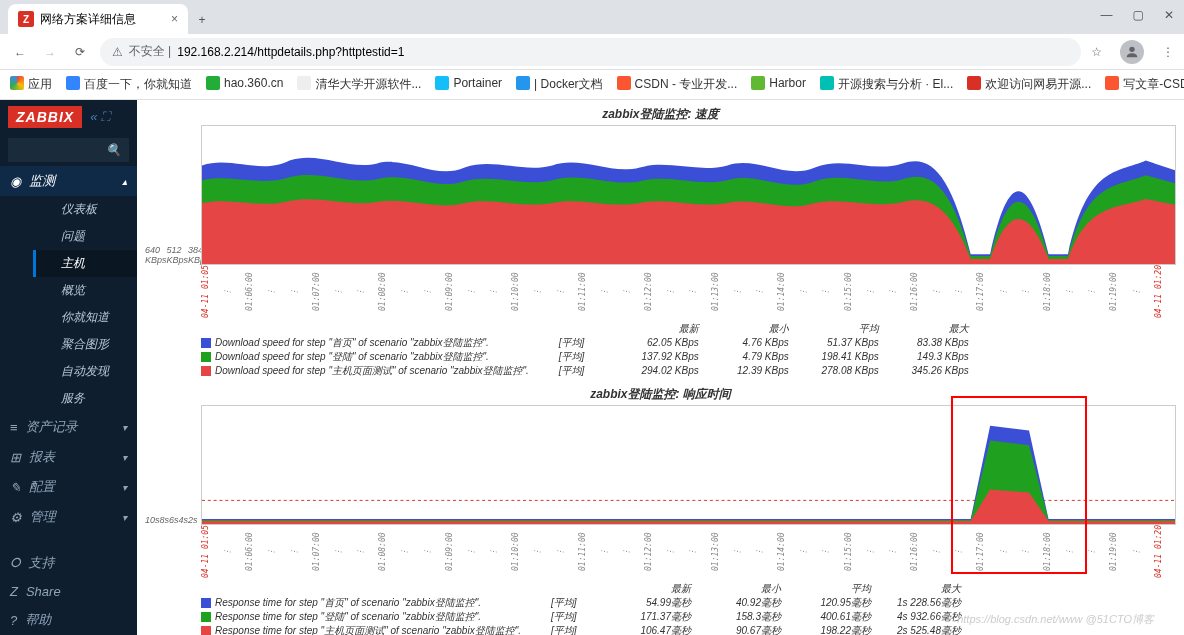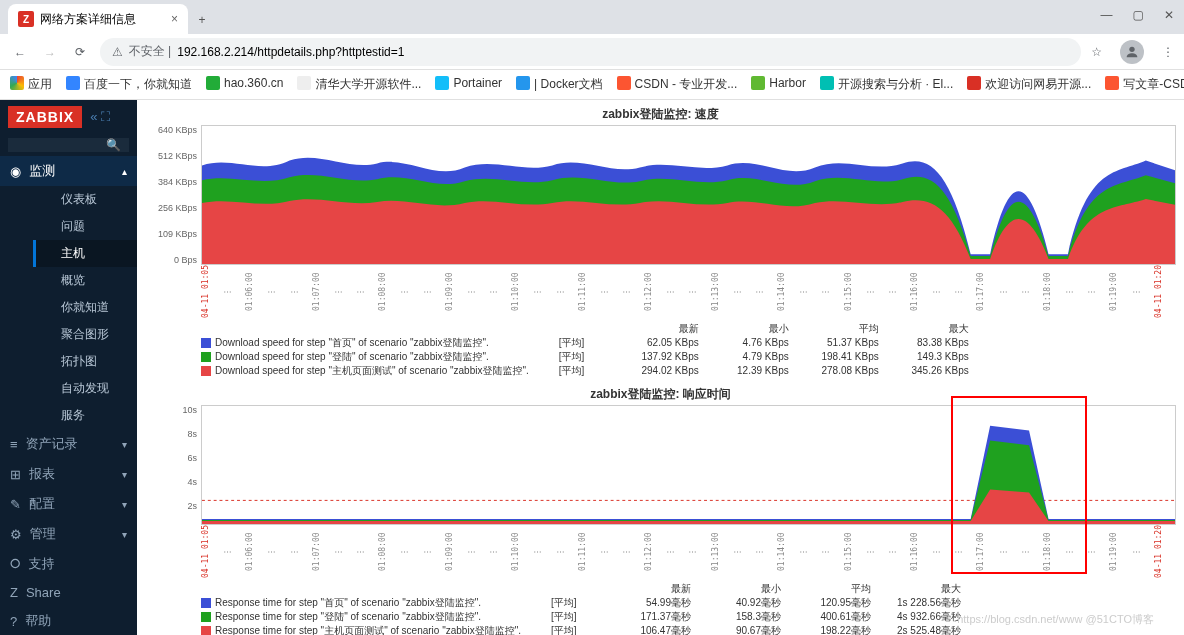--- a/index.html
+++ b/index.html
@@ -14,37 +14,37 @@
 .urlbar { height:36px; background:#fff; display:flex; align-items:center; padding:0 10px; gap:10px; border-bottom:1px solid #e0e0e0; }
 .urlbar .navbtn { color:#5f6368; width:20px; text-align:center; }
 .urlbar .addr { flex:1; background:#f1f3f4; border-radius:14px; height:28px; display:flex; align-items:center; padding:0 12px; gap:6px; color:#5f6368; }
 .urlbar .right { display:flex; align-items:center; gap:18px; }
 .avatar-ic { width:24px; height:24px; background:#bdc1c6; border-radius:50%; display:flex; align-items:center; justify-content:center; }
 .bmbar { height:30px; background:#fff; display:flex; align-items:center; padding:0 10px; gap:14px; border-bottom:1px solid #e0e0e0; }
 .bm { display:flex; align-items:flex-start; gap:4px; color:#333; white-space:nowrap; }
 .bm .ic { width:14px; height:14px; border-radius:2px; display:inline-block; }
 
 
-.app { display:flex; height:535px; }
+.app { display:flex; height:535px;font-style:italic; }
 .sidebar { width:137px; background:#0e1e2f; color:#fff; display:flex; flex-direction:column; overflow:hidden; }
 .logo-row { display:flex; align-items:center; padding:6px 8px; gap:8px; }
 .logo { background:#d93025; color:#fff; font-weight:bold; padding:3px 8px; font-size:14px; letter-spacing:1px; }
 .collapse { color:#4a7eb0; font-size:13px; }
 .search { margin:4px 8px; background:#1a2b3c; height:24px; display:flex; align-items:center; justify-content:flex-end; padding-right:8px; color:#8aa0b5; }
 .nav-section { padding:6px 10px; display:flex; align-items:center; gap:8px; color:#fff; background:#0e2a47; font-size:13px; }
 .nav-section.plain { background:transparent; color:#90a4b8; }
 .chev { margin-left:auto; font-size:10px; }
 .nav-item { padding:5px 10px 5px 28px; color:#b8c7d6; font-size:12px;margin-left:33px; }
 .nav-item.active { background:#0a1622; border-left:3px solid #0275d8; padding-left:25px; color:#fff; }
 
 .content { flex:1; background:#fff; overflow:auto; padding:4px 8px; }
 .chart-block { margin-bottom:6px; }
 .chart-title { text-align:center; font-weight:bold; color:#333; padding:2px; font-size:12px; }
 .chart-area { display:flex; height:140px; }
-.yaxis { width:56px; display:flex; flex-direction:column; justify-content:space-between; align-items:flex-end; padding-right:4px; font-size:9px; color:#666; font-family:monospace; }
+.yaxis { width:56px; display:flex; flex-direction:row; justify-content:space-between; align-items:flex-end; padding-right:4px; font-size:9px; color:#666; font-family:monospace; }
 .plot { flex:1; position:relative; border:1px solid #ccc; background:#fff; }
 .plot svg { width:100%; height:100%; display:block; }
 .xaxis { display:flex; margin-left:56px; }
 .xlabel { font-size:8px; color:#888; writing-mode:vertical-rl; transform:rotate(180deg); font-family:monospace; flex:1; text-align:center; }
 .xlabel.red { color:#d93025; }
 
 .legend-table { display:flex; margin:4px 0 2px 56px; font-family:monospace; font-size:10px; color:#333; }
 .legend-left {  }
 .legend-row { display:flex; align-items:center; height:14px; white-space:nowrap; }
 .sq { width:10px; height:10px; margin-right:4px; display:inline-block; }
@@ -156,21 +156,20 @@
           <span>◉</span>
           <span>监测</span>
           <span class="chev">▴</span>
         </div>
         <div class="nav-item ">仪表板</div>
         <div class="nav-item ">问题</div>
         <div class="nav-item active">主机</div>
         <div class="nav-item ">概览</div>
         <div class="nav-item ">你就知道</div>
         <div class="nav-item ">聚合图形</div>
-        <div class="nav-item ">拓扑图</div>
         <div class="nav-item ">自动发现</div>
         <div class="nav-item ">服务</div>
         <div class="nav-section plain">
           <span>≡</span>
           <span>资产记录</span>
           <span class="chev">▾</span>
         </div>
         <div class="nav-section plain">
           <span>⊞</span>
           <span>报表</span>

